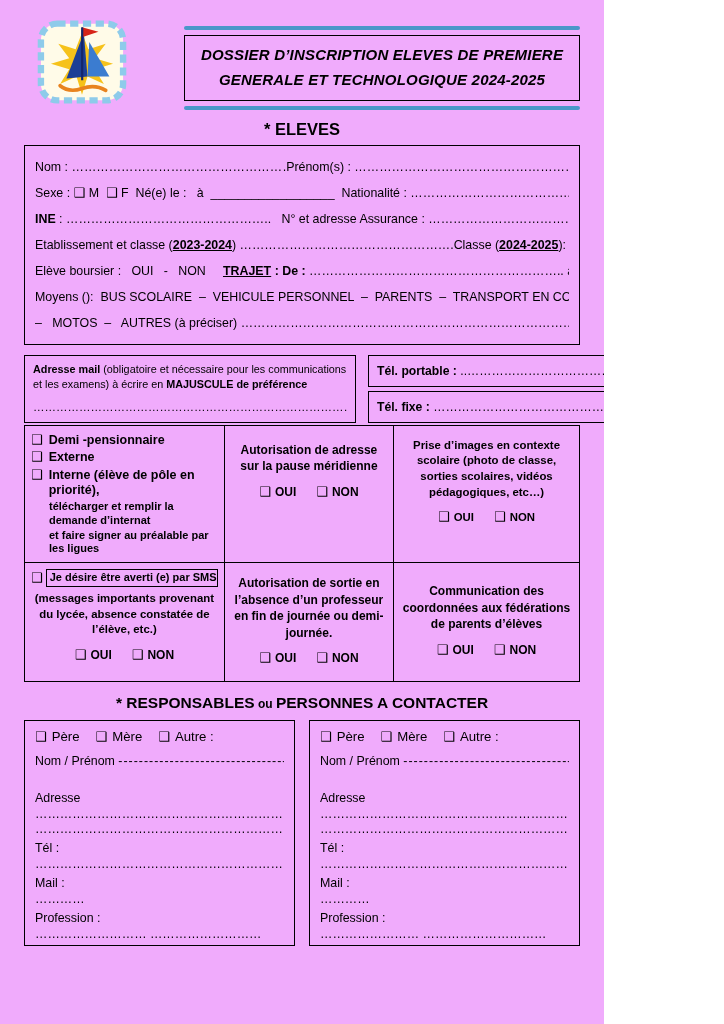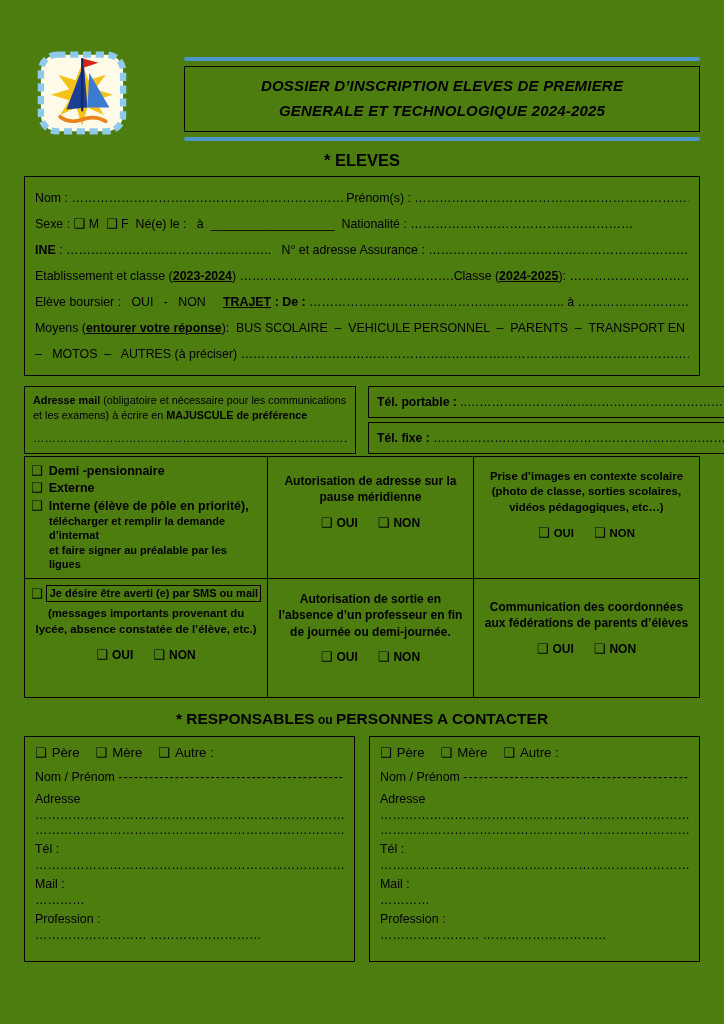--- a/index.html
+++ b/index.html
@@ -1,17 +1,17 @@
 <!DOCTYPE html>
 <html><head>
 <meta charset="utf-8">
 <style>
   html,body{margin:0;padding:0;}
   body{width:724px;height:1024px;background:#ffffff;color:#000;font-family:"Liberation Sans",sans-serif;}
-  .page{width:724px;height:1024px;box-sizing:border-box;padding:51px 24px 0;background:#4d7c0f;overflow:hidden;position:relative;}
+  .page{width:604px;height:1024px;box-sizing:border-box;padding:20px 24px 0;background:#f0abfc;overflow:hidden;position:relative;}
 
   
   .header{display:flex;align-items:flex-start;margin-bottom:8px;}
   .logo{width:92px;height:84px;margin-left:12px;flex:0 0 auto;}
   .title-wrap{flex:1;margin-left:56px;margin-top:6px;}
   .blue-rule{height:4px;background:#4a97c9;border-radius:2px;}
   .title-box{border:1.6px solid #000;margin:5px 0;padding:7px 6px;text-align:center;
              font-weight:bold;font-style:italic;font-size:15px;line-height:1.65;letter-spacing:.2px;}
 
   
@@ -50,21 +50,21 @@
   .pad-t3{padding-top:20px !important;}
   .sms-row{display:flex;align-items:center;gap:3px;margin-bottom:4px;}
   .sms-box{border:1.3px solid #000;padding:0 3px;font-size:11px;white-space:nowrap;overflow:hidden;flex:1;text-align:center;}
   .small-txt{font-size:11.4px;}
 
   
   .resp-row{display:flex;gap:14px;margin-top:2px;}
   .resp-card{border:1.6px solid #000;flex:1;box-sizing:border-box;padding:8px 10px;font-size:12.4px;height:226px;overflow:hidden;}
   .pmm{display:flex;gap:16px;font-size:13.2px;margin-bottom:10px;}
   .pmm-item{display:flex;gap:5px;align-items:baseline;}
-  .np-line{display:flex;align-items:baseline;overflow:hidden;white-space:pre;margin-bottom:7px;}
+  .np-line{display:flex;align-items:baseline;overflow:hidden;white-space:pre;margin-bottom:22px;}
   .dash{letter-spacing:1px;}
   .lab{line-height:17px;margin-top:3px;}
   .dotline{line-height:15px;white-space:nowrap;overflow:hidden;}
 </style>
 </head>
 <body>
 
 <div class="page">
 
   <div class="header">
@@ -129,21 +129,20 @@
       <span>Elève boursier :   OUI   -   NON     </span>
       <span class="b u">TRAJET</span>
       <span class="b"> : </span>
       <span class="b">De : </span>
       <span>……………………………………………………..</span>
       <span> à </span>
       <span class="fill">………………………………………………………………………</span>
     </div>
     <div class="fline">
       <span>Moyens (</span>
-      <span class="b u">entourer votre réponse</span>
       <span>):  BUS SCOLAIRE  –  VEHICULE PERSONNEL  –  PARENTS  –  TRANSPORT EN COMMUN</span>
     </div>
     <div class="fline">
       <span>–   MOTOS  –   AUTRES (à préciser) </span>
       <span class="fill">………………………………………………………………………………………………………………………………………</span>
     </div>
   </div>
 
   <div class="contact-row">
     <div class="mail-box">

